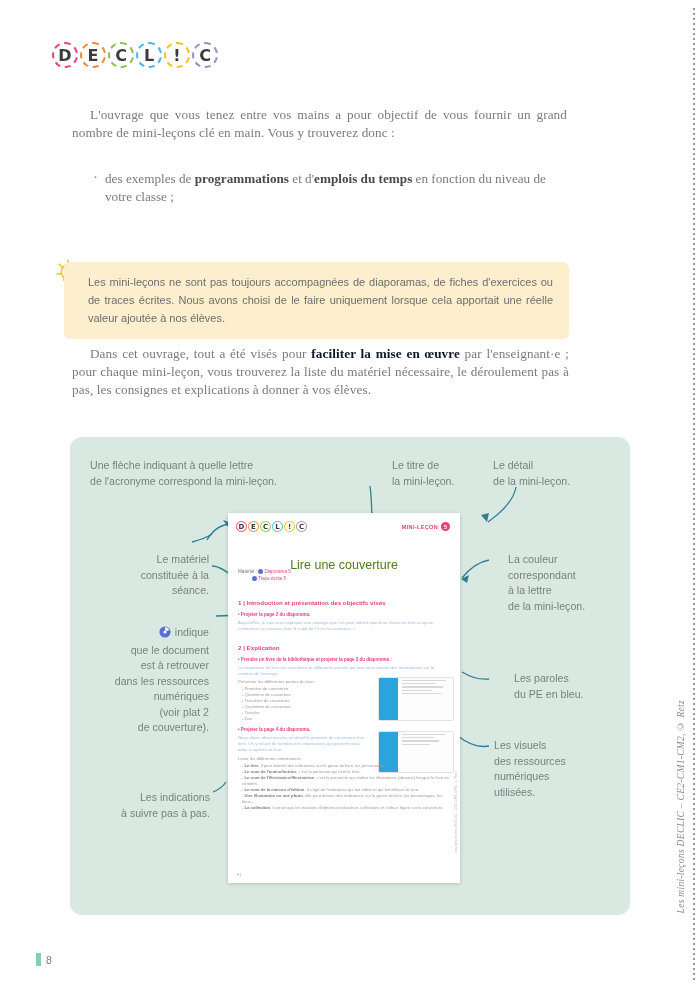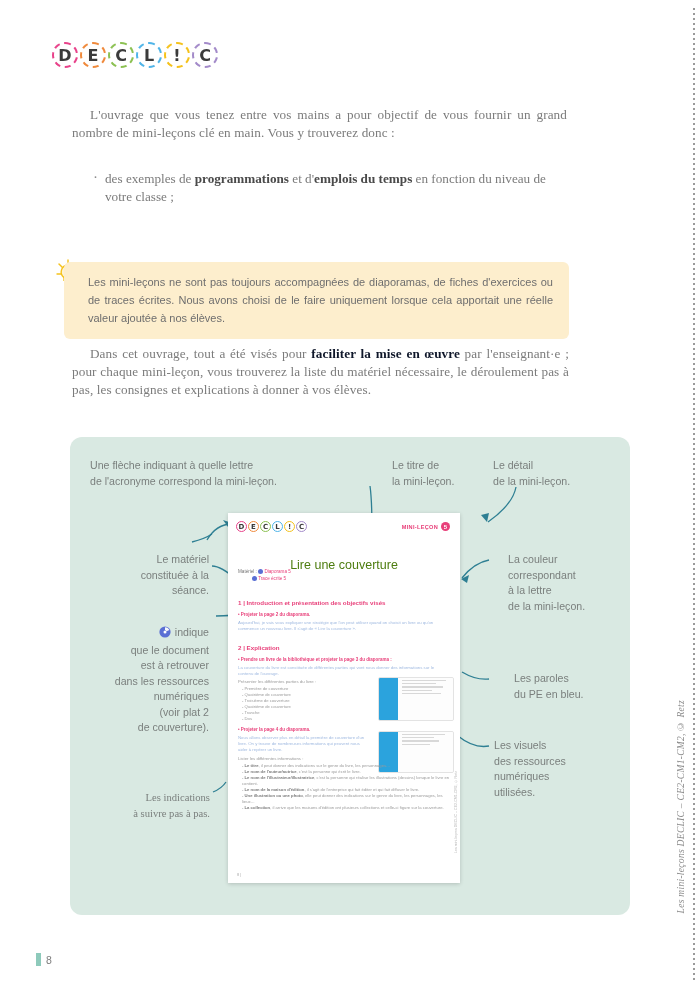--- a/index.html
+++ b/index.html
@@ -279,21 +279,21 @@
 de la mini-leçon.</div>
 
 <div class="anno" style="left:514px; top:671px; width:120px;">Les paroles
 du PE en bleu.</div>
 
 <div class="anno" style="left:494px; top:738px; width:120px;">Les visuels
 des ressources
 numériques
 utilisées.</div>
 
-<div class="anno right-align" style="left:88px; top:790px; width:122px;font-family:Liberation Serif, serif;">Les indications
+<div class="anno right-align" style="left:88px; top:790px; width:122px;">Les indications
 à suivre pas à pas.</div>
 
 <svg class="arrows" viewBox="0 0 700 988">
   <g fill="none" stroke="#2e7f93" stroke-width="1.3">
     <path d="M207 540 C 214 528, 222 524, 232 524"></path>
     <path d="M370 486 C 372 500, 372 512, 372 532"></path>
     <path d="M516 487 C 514 498, 505 510, 488 522"></path>
     <path d="M212 566 C 220 566, 228 572, 237 580"></path>
     <path d="M216 616 C 240 616, 250 612, 258 608"></path>
     <path d="M489 560 C 478 562, 470 568, 462 578"></path>

